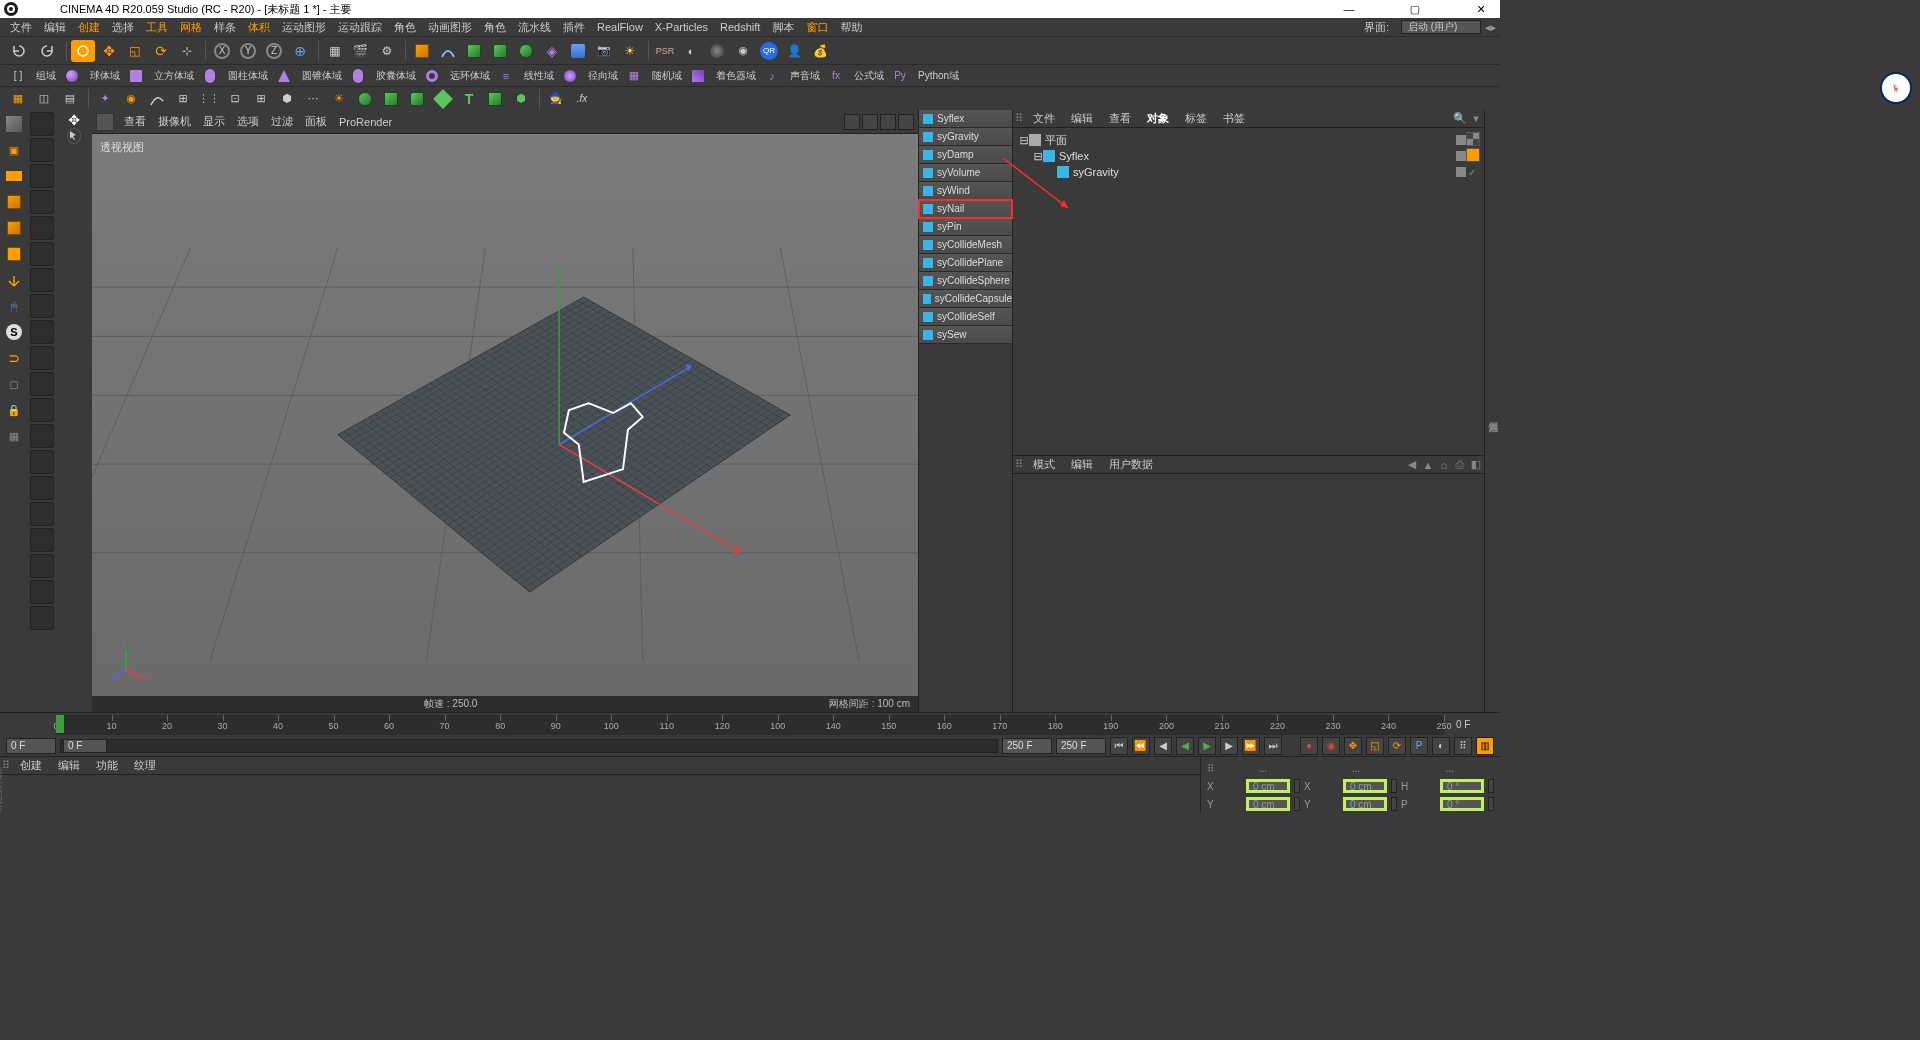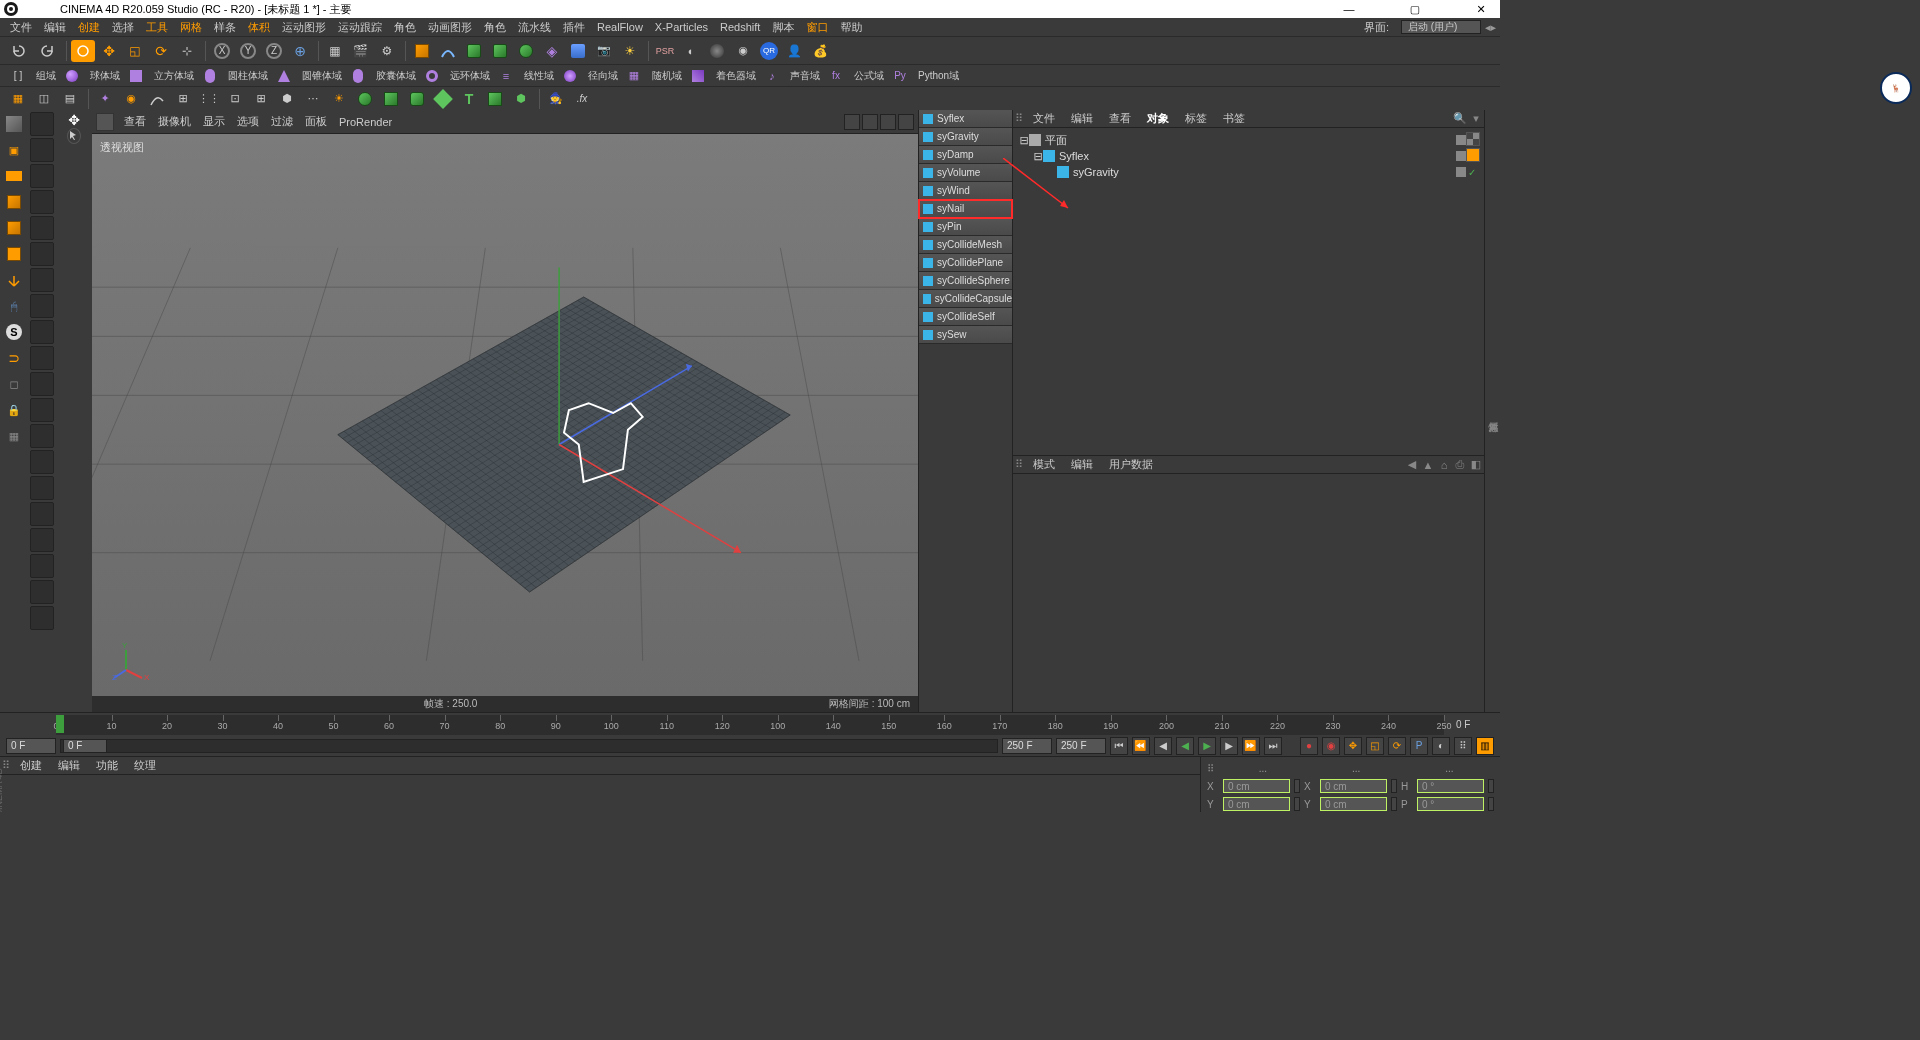--- a/index.html
+++ b/index.html
@@ -101,21 +101,21 @@
 .bottom { height: 100px; background: #3a3a3a; border-top: 1px solid #222; display: flex; }
 .bottom .matpanel { flex: 1; display: flex; flex-direction: column; }
 .bottom .mat-tabs { height: 18px; display: flex; align-items: center; font-size: 11px; border-bottom: 1px solid #222; }
 .bottom .mat-tabs .dots { width: 12px; text-align: center; color: #888; }
 .bottom .mat-tabs .mt { padding: 0 8px; cursor: default; }
 .bottom .mat-body { flex: 1; background: #3a3a3a; position: relative; }
 .bottom .maxon-logo { position: absolute; left: 4px; bottom: 4px; font-size: 9px; color: #666; transform: rotate(-90deg); transform-origin: left bottom; white-space: nowrap; }
 .bottom .coord-panel { width: 300px; border-left: 1px solid #222; display: flex; flex-direction: column; padding: 2px 6px; font-size: 10px; color: #999; }
 .coord-row { display: flex; align-items: center; height: 18px; gap: 4px; }
 .coord-row .cl { width: 12px; }
-.coord-row .cf { flex: 1; background: #555; border: 1px solid #bef264; height: 14px; padding: 0 4px; display: flex; align-items: center; }
+.coord-row .cf { flex: 1; background: #555; border: 3px solid #bef264; height: 14px; padding: 0 4px; display: flex; align-items: center; margin-left: 23px; }
 .coord-row .stepper { width: 6px; height: 14px; background: #444; border: 1px solid #222; }
 .coord-dd { background: #555; border: 1px solid #222; height: 14px; padding: 0 4px; display: flex; align-items: center; flex: 1; }
 .apply-btn { background: #666; border: 1px solid #333; border-radius: 8px; padding: 0 10px; height: 14px; display: flex; align-items: center; color: #ddd; }
 
 .right-vert-strip { width: 16px; background: #3a3a3a; border-left: 1px solid #222; writing-mode: vertical-rl; text-align: center; font-size: 10px; color: #888; padding-top: 6px; }
 .statusbar { height: 14px; background: #2d2d2d; }
 
 
 .anno-arrow { position: absolute; pointer-events: none; }
 

